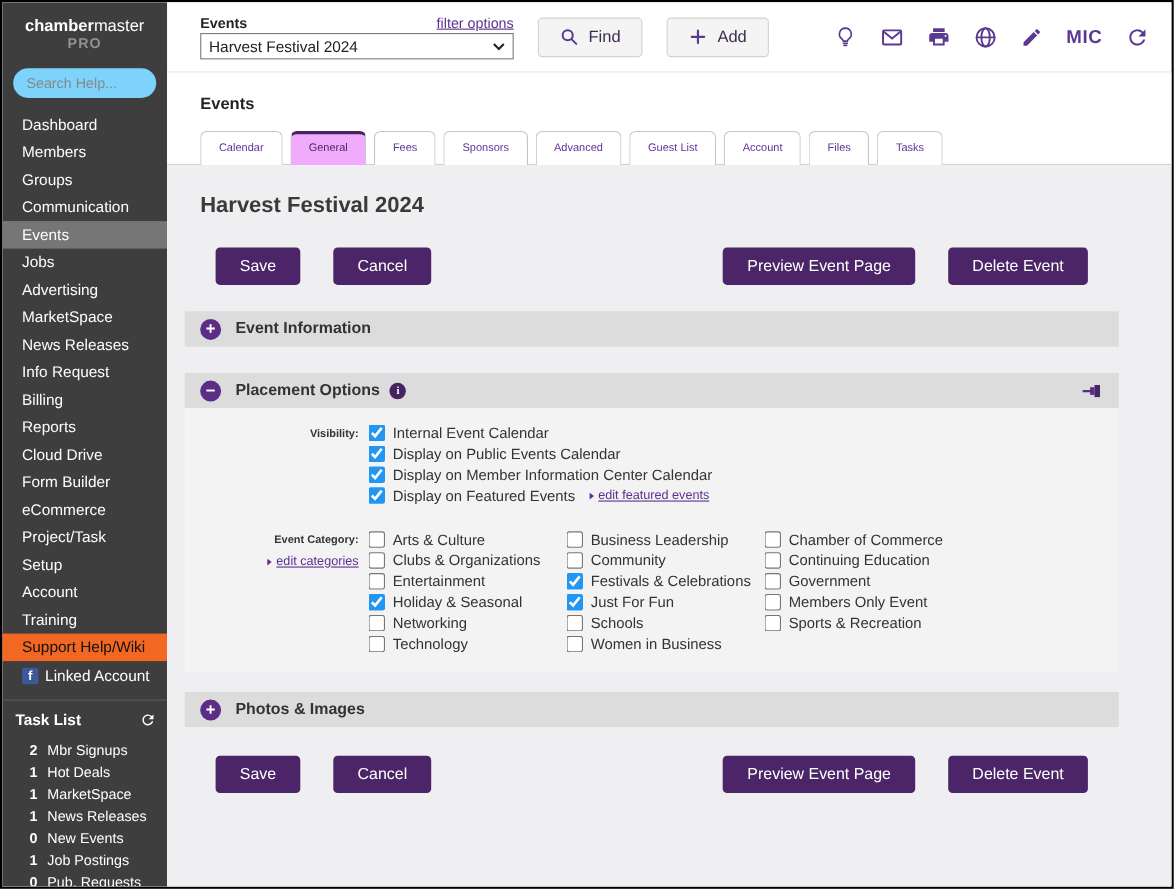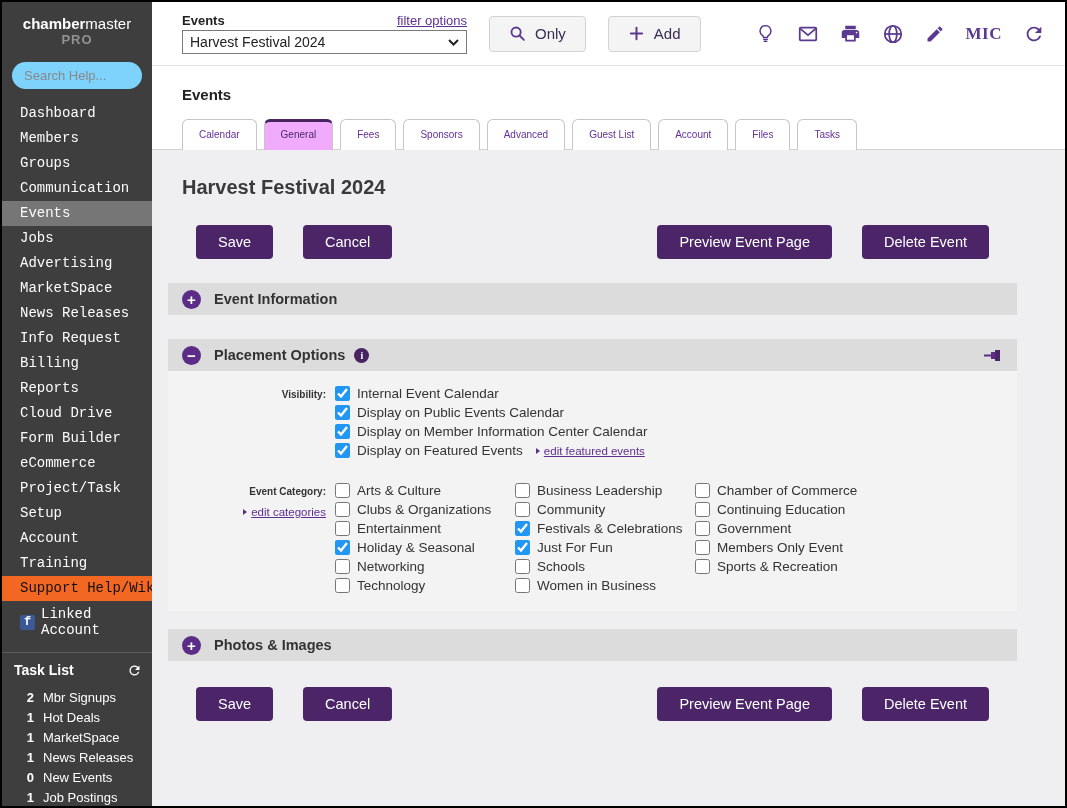--- a/index.html
+++ b/index.html
@@ -13,41 +13,41 @@
     overflow:hidden;
   }
   
   .sidebar { width:150px; flex-shrink:0; background:#3e3e3e; color:#fff; display:flex; flex-direction:column; overflow:hidden; }
   .logo { text-align:center; padding-top:13px; font-size:15px; line-height:17px; }
   .logo .bold { font-weight:bold; }
   .logo-tier { text-align:center; color:#919191; font-weight:bold; font-size:13px; letter-spacing:1px; }
   .search-wrap { padding:15px 10px 4px 10px; }
   .search-input { width:100%; height:27px; border-radius:14px; border:none; padding:0 12px; font-size:13px; color:#444; outline:none; background:#7dd3fc; }
   .search-input::placeholder { color:#888; }
-  .nav { margin-top:8px;font-family:Liberation Mono, monospace; }
+  .nav { margin-top:8px; }
   .nav-item { font-size:14px; color:#fdfdfd; padding:4px 4px 4px 18px; cursor:pointer; line-height:17px; white-space:nowrap; }
   .nav-item.selected { background:#767676; }
   .nav-item.support { background:#f26722; color:#111; }
   .linked { display:flex; align-items:center; gap:6px; padding:5px 4px 5px 18px; font-size:14px; cursor:pointer; }
   .fb-icon { width:15px; height:15px; background:#3b5998; color:#fff; border-radius:2px; font-weight:bold; font-size:12px; display:flex; align-items:flex-end; justify-content:center; line-height:15px; flex-shrink:0; }
   .task-section { border-top:1px solid #5c5c5c; margin-top:9px; padding:9px 10px 0 12px; }
   .task-header { display:flex; justify-content:space-between; align-items:center; font-weight:bold; font-size:14px; }
   .task-items { margin-top:9px; }
   .task-item { display:flex; font-size:13px; padding:2.5px 0; white-space:nowrap; }
   .task-count { width:20px; text-align:right; font-weight:bold; margin-right:9px; flex-shrink:0; }
   
   .main-col { flex:1; min-width:0; display:flex; flex-direction:column; background:#fff; }
   .topbar { height:64px; flex-shrink:0; border-bottom:1px solid #e2e2e2; display:flex; align-items:center; padding:0 12px 0 30px; }
   .module-block { width:285px; display:flex; flex-direction:column; flex-shrink:0; }
   .module-row1 { display:flex; justify-content:space-between; align-items:baseline; }
   .module-label { font-weight:bold; font-size:13px; color:#222; }
   .filter-link { color:#5e2f91; font-size:13px; text-decoration:underline; cursor:pointer; }
   .event-select { margin-top:2px; height:24px; border:1px solid #7a7a7a; background:#fff; display:flex; align-items:center; justify-content:space-between; padding:0 7px; font-size:14px; color:#222; cursor:pointer; }
   .btn-light { display:flex; align-items:center; gap:9px; background:#f4f4f4; border:1px solid #d2d2d2; border-radius:4px; height:36px; padding:0 19px; font-size:15px; color:#3c2b52; margin-left:22px; cursor:pointer; font-family:inherit; }
-  .top-icons { margin-left:auto; display:flex; align-items:center; gap:21px; padding-right:8px; color:#5b3990;font-family:Liberation Serif, serif; }
+  .top-icons { margin-left:auto; display:flex; align-items:center; gap:21px; padding-right:8px; color:#5b3990; }
   .top-icons .icon { cursor:pointer; display:flex; align-items:center; }
   .mic { font-weight:bold; font-size:17px; letter-spacing:0.5px; color:#5b3990; cursor:pointer; }
   
   .page-area { flex:1; display:flex; flex-direction:column; min-height:0; }
   .white-band { background:#fff; padding:20px 0 0 30px; }
   .page-title { font-weight:bold; font-size:15px; color:#222; }
   .tabs { display:flex; gap:7px; margin-top:16px; position:relative; z-index:2; }
   .tab { border:1px solid #c6c6c6; border-bottom:none; border-radius:6px 6px 0 0; background:#fff; color:#63309a; font-size:10px; padding:9px 16px 10px 16px; cursor:pointer; }
   .tab.active { background:#f0abfc; border-top:3px solid #47245f; color:#4a2866; padding-top:7px; }
   .gray-area { flex:1; min-height:0; background:#efeef0; border-top:1px solid #d2d2d2; margin-top:-1px; padding:0 48px 0 16px; overflow:hidden; }
@@ -172,21 +172,21 @@
         </span>
       </div>
     </div>
     <button class="btn-light">
       <span style="display:flex;">
         <svg width="17" height="17" viewBox="0 0 24 24" fill="none" stroke="#5b3990" stroke-width="2.6" stroke-linecap="round">
             <circle cx="10" cy="10" r="6.5"></circle>
             <path d="M15.2 15.2L21 21"></path>
           </svg>
       </span>
-      <span>Only</span>
+      <span>Find</span>
     </button>
     <button class="btn-light">
       <span style="display:flex;">
         <svg width="17" height="17" viewBox="0 0 24 24" fill="none" stroke="#5b3990" stroke-width="2.8" stroke-linecap="round">
             <path d="M12 4v16M4 12h16"></path>
           </svg>
       </span>
       <span>Add</span>
     </button>
     <div class="top-icons">

